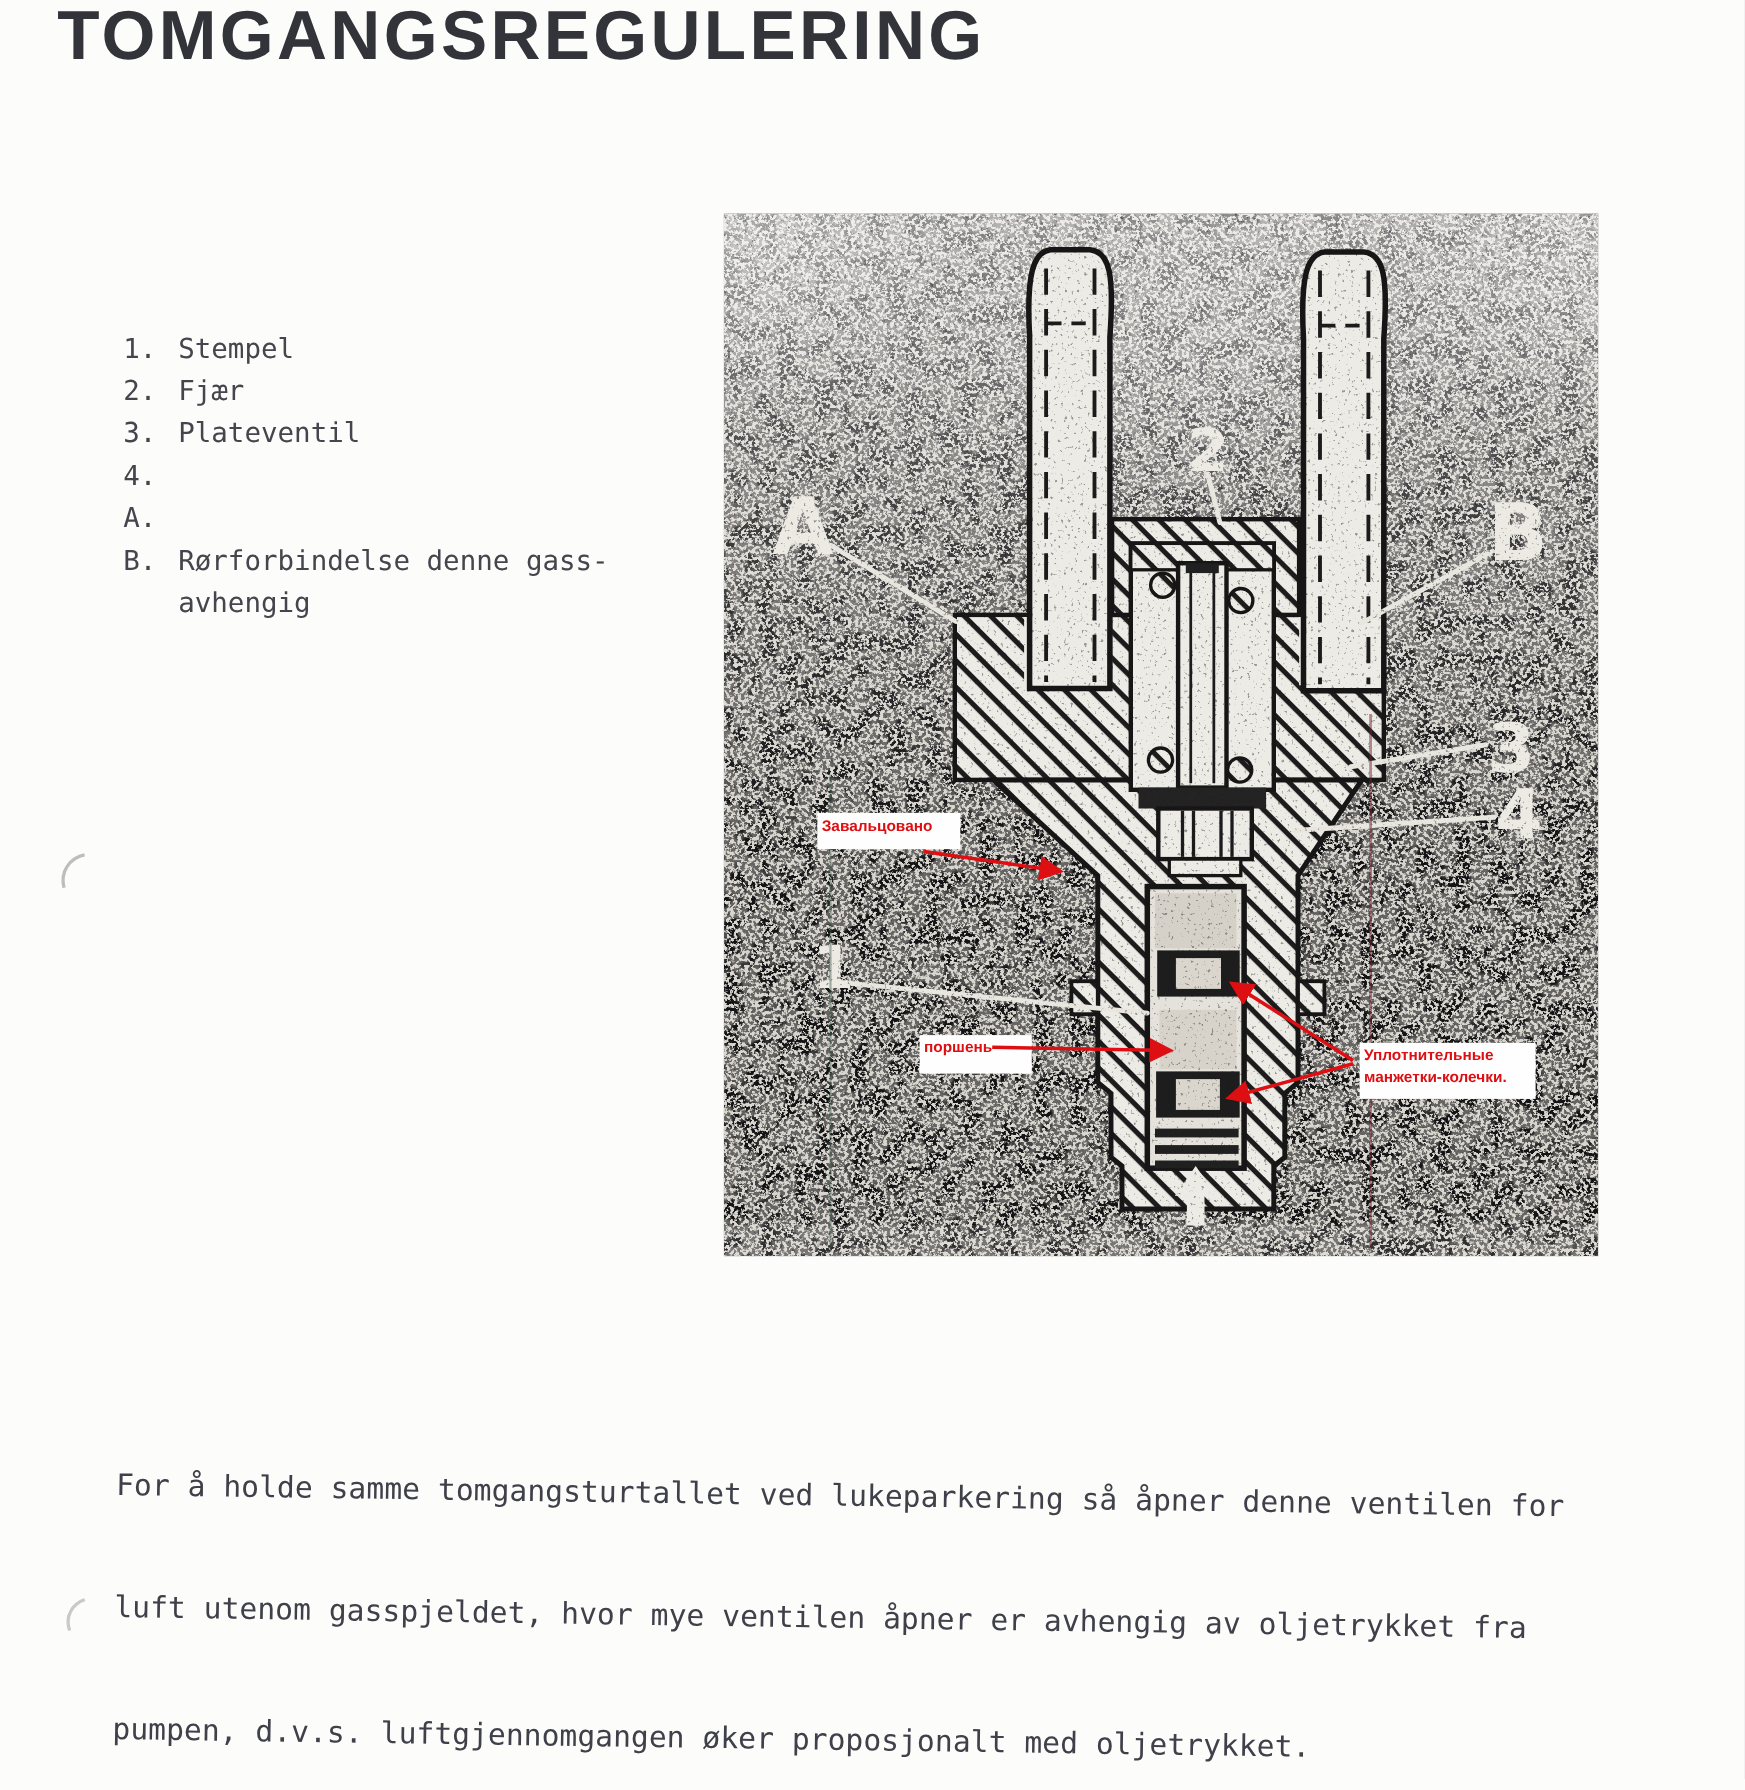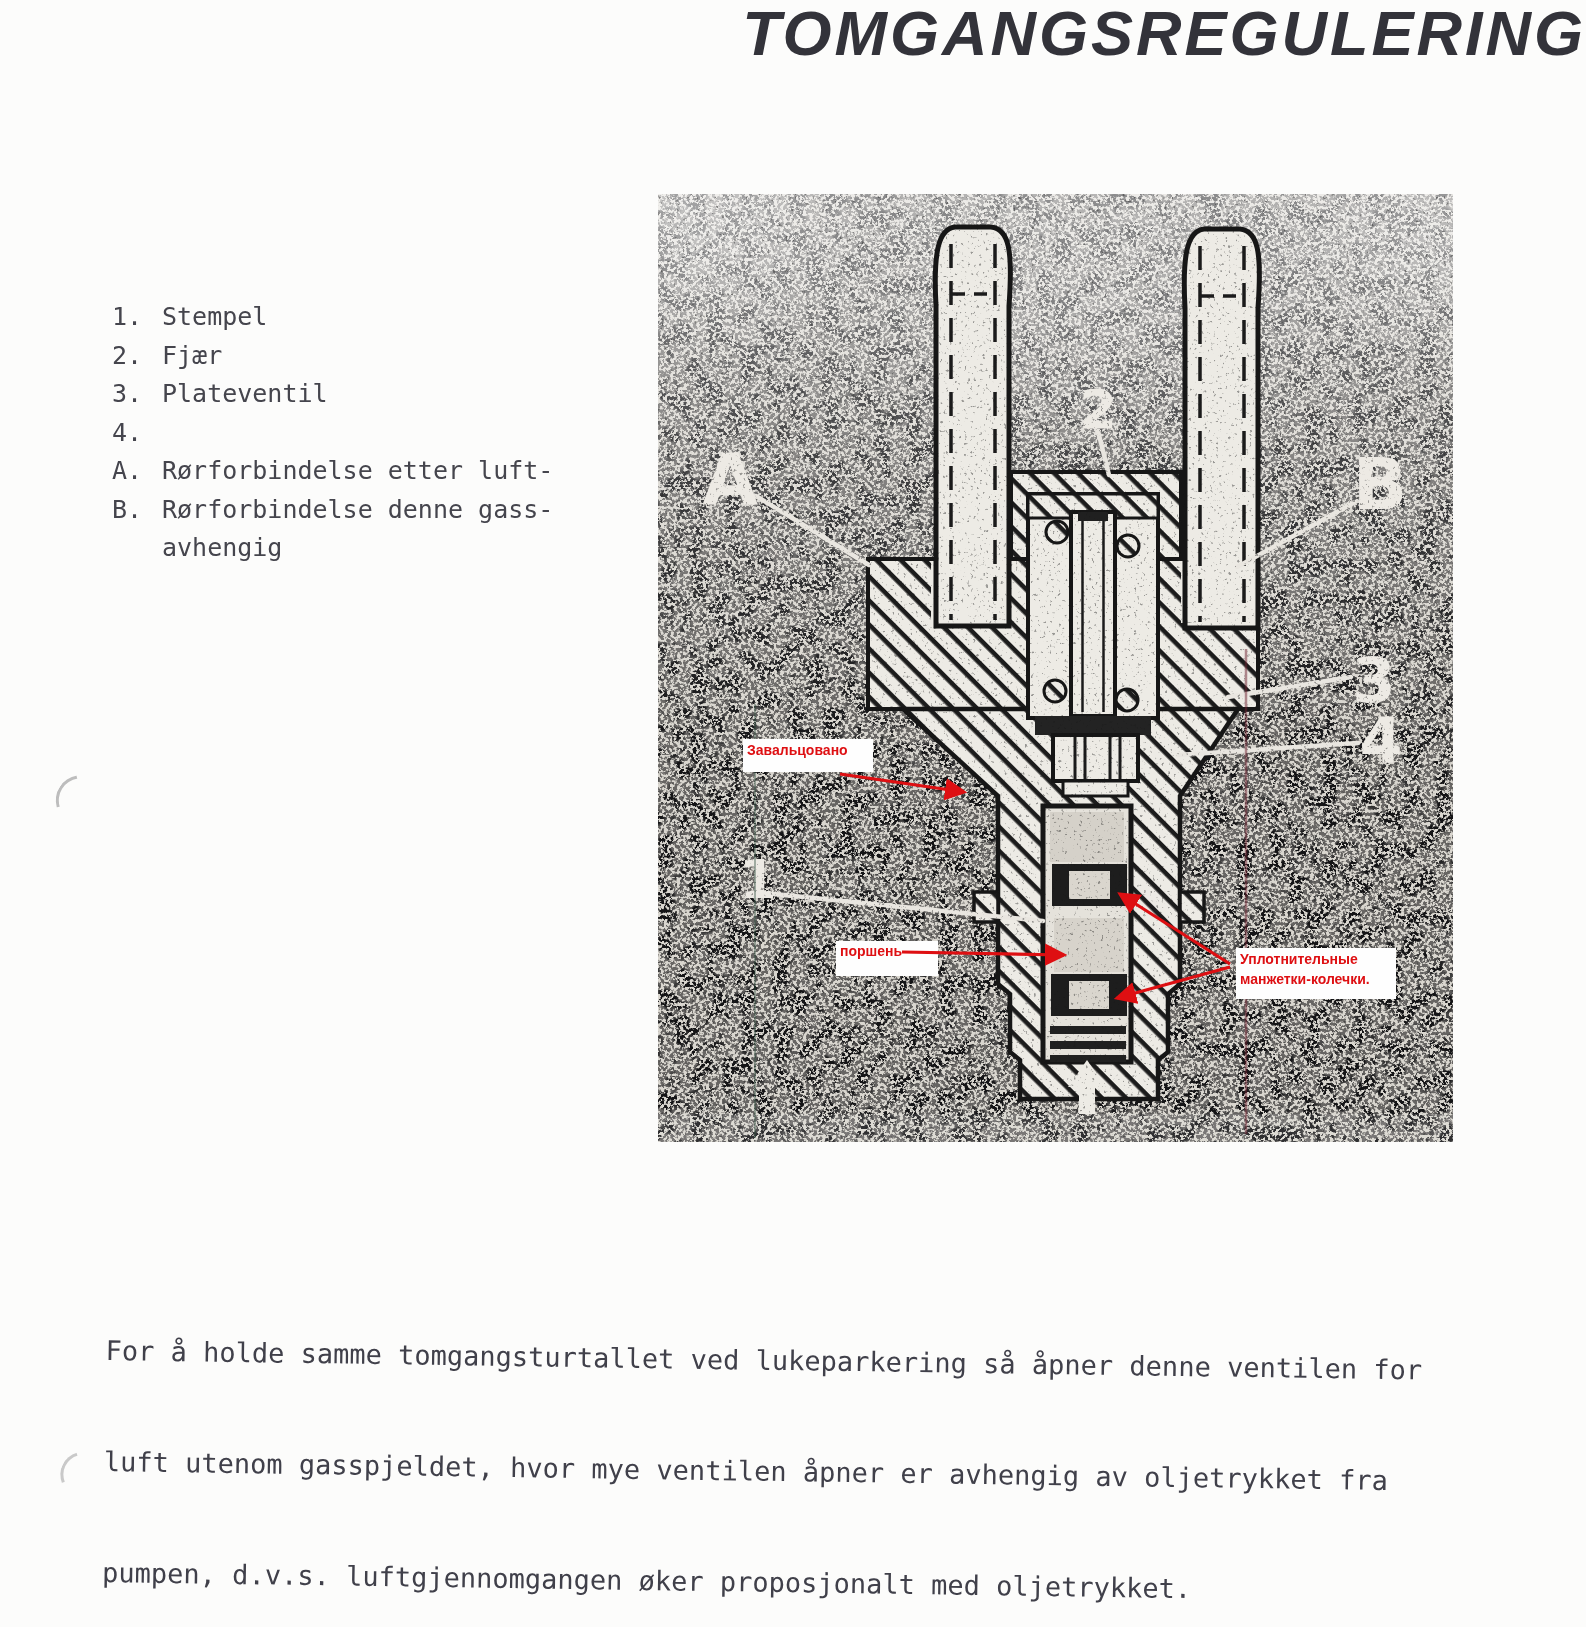--- a/index.html
+++ b/index.html
@@ -1,20 +1,20 @@
 <!DOCTYPE html>
 <html><head>
 <meta charset="utf-8">
 <style>
   html,body{margin:0;padding:0;background:#e8e8e8;}
   .page{position:relative;width:1586px;height:1627px;background:#fcfcfb;overflow:hidden;
         font-family:"DejaVu Sans Mono",monospace;}
   
-  .title-block{position:absolute;top:2px;left:0;right:0;text-align:right;padding-left:52px;
-        font-family:"Liberation Sans",sans-serif;font-weight:bold;color:#33333a;font-style:italic;}
+  .title-block{position:absolute;top:2px;left:0;right:0;text-align:left;padding-left:52px;
+        font-family:"Liberation Sans",sans-serif;font-weight:bold;color:#33333a;}
   .title-l1{font-size:63px;letter-spacing:3px;line-height:1;}
   .title-l2{font-size:60px;letter-spacing:4px;line-height:1;margin-top:40px;}
   
   .legend{position:absolute;left:112px;top:298px;font-size:25px;line-height:38.5px;color:#45454d;}
   .li{display:flex;white-space:pre;}
   .li .k{width:50px;flex:0 0 50px;}
   .li.cont .k{visibility:hidden;}
   
   .figure{position:absolute;left:658px;top:194px;width:795px;height:948px;}
   
@@ -33,21 +33,21 @@
 
   <div class="title-block">
     <div class="title-l1">TOMGANGSREGULERING</div>
   </div>
 
   <div class="legend">
     <div class="li"><span class="k">1.</span><span class="t">Stempel</span></div>
     <div class="li"><span class="k">2.</span><span class="t">Fjær</span></div>
     <div class="li"><span class="k">3.</span><span class="t">Plateventil</span></div>
     <div class="li"><span class="k">4.</span></div>
-    <div class="li"><span class="k">A.</span><span class="t">Rørforbindelse etter luft-</span></div>
+    <div class="li"><span class="k">A.</span></div>
     <div class="li"><span class="k">B.</span><span class="t">Rørforbindelse denne gass-</span></div>
     <div class="li cont"><span class="k">B.</span><span class="t">avhengig</span></div>
   </div>
 
   <svg class="figure" viewBox="0 0 795 948" xmlns="http://www.w3.org/2000/svg">
     <defs>
       <pattern id="hp" patternUnits="userSpaceOnUse" width="17" height="17" patternTransform="rotate(45)">
         <rect width="17" height="17" fill="#edebe5"></rect>
         <rect width="17" height="4.6" fill="#1c1c1c"></rect>
       </pattern>

